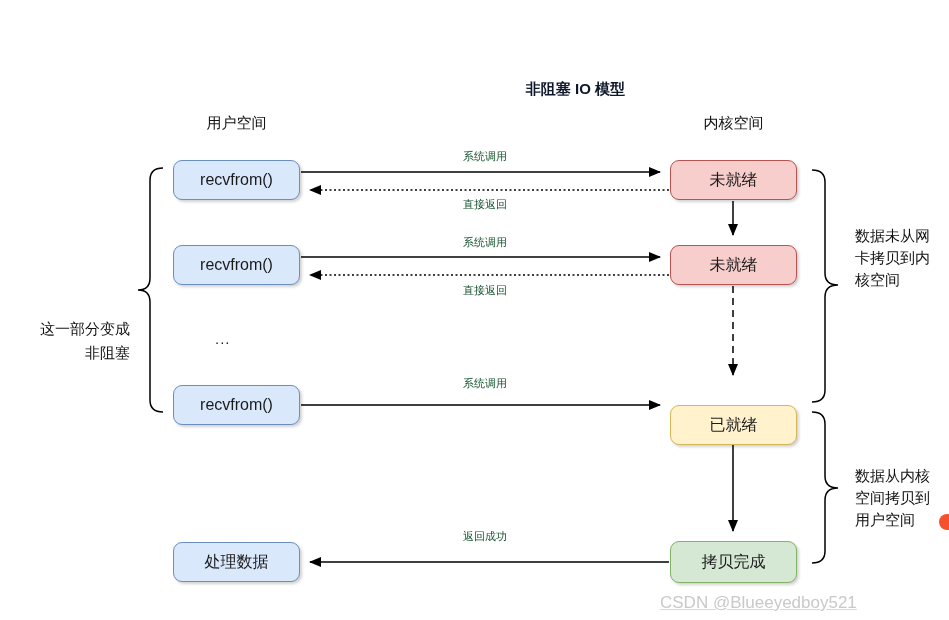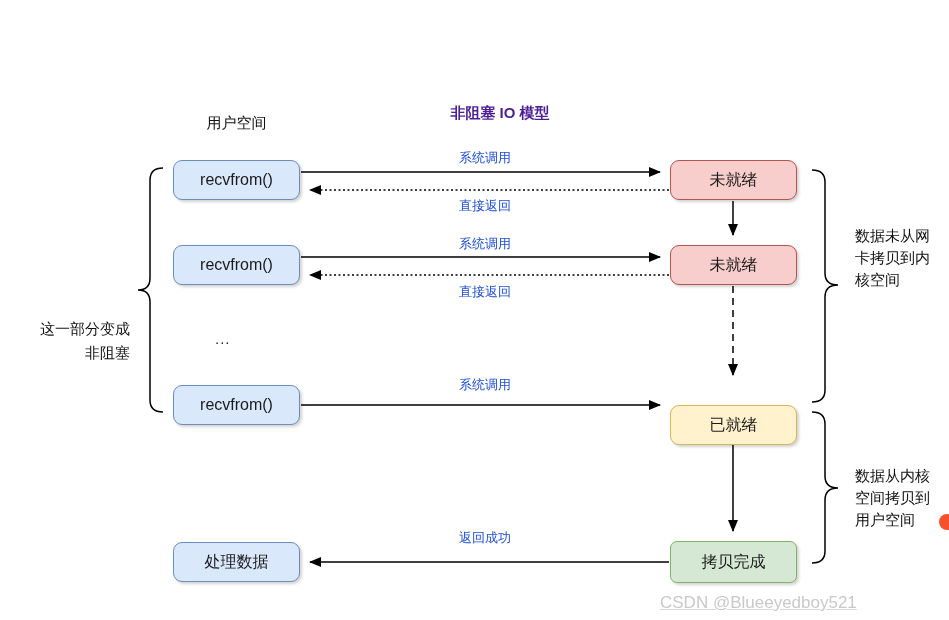--- a/index.html
+++ b/index.html
@@ -3,40 +3,40 @@
 <meta charset="utf-8">
 <style>
   html,body{margin:0;padding:0;background:#fff;}
   body{font-family:"Liberation Sans","DejaVu Sans",sans-serif;}
   #canvas{
     position:relative;width:949px;height:620px;background:#ffffff;
     overflow:hidden;
   }
   .abs{position:absolute;}
   .title{
-    font-size:15px;font-weight:bold;color:#4c1d95;text-align:center;
-    left:375px;top:80px;width:250px;margin-top:24px;
+    font-size:15px;font-weight:bold;color:#0f172a;text-align:right;
+    left:375px;top:80px;width:250px;
   }
   .col-header{
     font-size:15px;color:#111;text-align:center;width:127px;top:114px;
   }
   .node{
     width:127px;height:40px;border-radius:9px;
     display:flex;align-items:center;justify-content:center;
     font-size:16px;color:#1a1a1a;
     box-shadow:2px 2px 3px rgba(0,0,0,0.18);
     box-sizing:border-box;
     text-align:right;
   }
   .user-node{background:var(--user-box-fill,#dae8fc);border:1px solid var(--user-box-border,#6c8ebf);}
   .notready-node{background:var(--not-ready-fill,#f8cecc);border:1px solid var(--not-ready-border,#b85450);}
   .ready-node{background:var(--ready-fill,#fff2cc);border:1px solid var(--ready-border,#d6b656);margin-top:20px;}
   .done-node{background:var(--copy-done-fill,#d5e8d4);border:1px solid var(--copy-done-border,#82b366);}
   .arrow-label{
-    font-size:13px;color:#1d4ed8;text-align:center;width:160px;left:405px;
+    font-size:11px;color:#14532d;text-align:center;width:160px;left:405px;
   }
   .note{
     font-size:15px;color:#111;white-space:pre-line;line-height:22px;
   }
   .ellipsis{font-size:15px;color:#222;letter-spacing:1px;}
   .watermark{
     left:660px;top:593px;width:284px;text-align:left;
     font-size:17px;color:#c9c9c9;text-decoration:underline;
     text-decoration-color:#d8d8d8;
   }
@@ -74,30 +74,31 @@
 
     <path d="M 163 168 Q 150 168 150 180 L 150 278 Q 150 290 138 290 Q 150 290 150 302 L 150 400 Q 150 412 163 412" fill="none" stroke="#000" stroke-width="1.5"></path>
 
     <path d="M 812 170 Q 825 170 825 182 L 825 273 Q 825 285 838 285 Q 825 285 825 297 L 825 390 Q 825 402 812 402" fill="none" stroke="#000" stroke-width="1.5"></path>
 
     <path d="M 812 412 Q 825 412 825 424 L 825 476 Q 825 488 838 488 Q 825 488 825 500 L 825 551 Q 825 563 812 563" fill="none" stroke="#000" stroke-width="1.5"></path>
   </svg>
 
   <div class="abs title">非阻塞 IO 模型</div>
   <div class="abs col-header" style="left:173px;">用户空间</div>
+  <div class="abs col-header" style="left:670px;">内核空间</div>
 
   <div class="abs node user-node" style="left:173px;top:160px;">recvfrom()</div>
   <div class="abs node user-node" style="left:173px;top:245px;">recvfrom()</div>
   <div class="abs node user-node" style="left:173px;top:385px;">recvfrom()</div>
   <div class="abs node user-node" style="left:173px;top:542px;">处理数据</div>
 
   <div class="abs node notready-node" style="left:670px;top:160px;">未就绪</div>
   <div class="abs node notready-node" style="left:670px;top:245px;">未就绪</div>
   <div class="abs node ready-node" style="left:670px;top:385px;">已就绪</div>
-  <div class="abs node done-node" style="left:670px;top:541px;height:42px;border-radius:7px;">拷贝完成</div>
+  <div class="abs node done-node" style="left:670px;top:541px;height:42px;">拷贝完成</div>
 
   <div class="abs arrow-label" style="top:149px;">系统调用</div>
   <div class="abs arrow-label" style="top:197px;">直接返回</div>
   <div class="abs arrow-label" style="top:235px;">系统调用</div>
   <div class="abs arrow-label" style="top:283px;">直接返回</div>
   <div class="abs arrow-label" style="top:376px;">系统调用</div>
   <div class="abs arrow-label" style="top:529px;">返回成功</div>
 
   <div class="abs ellipsis" style="left:215px;top:330px;">...</div>
 

